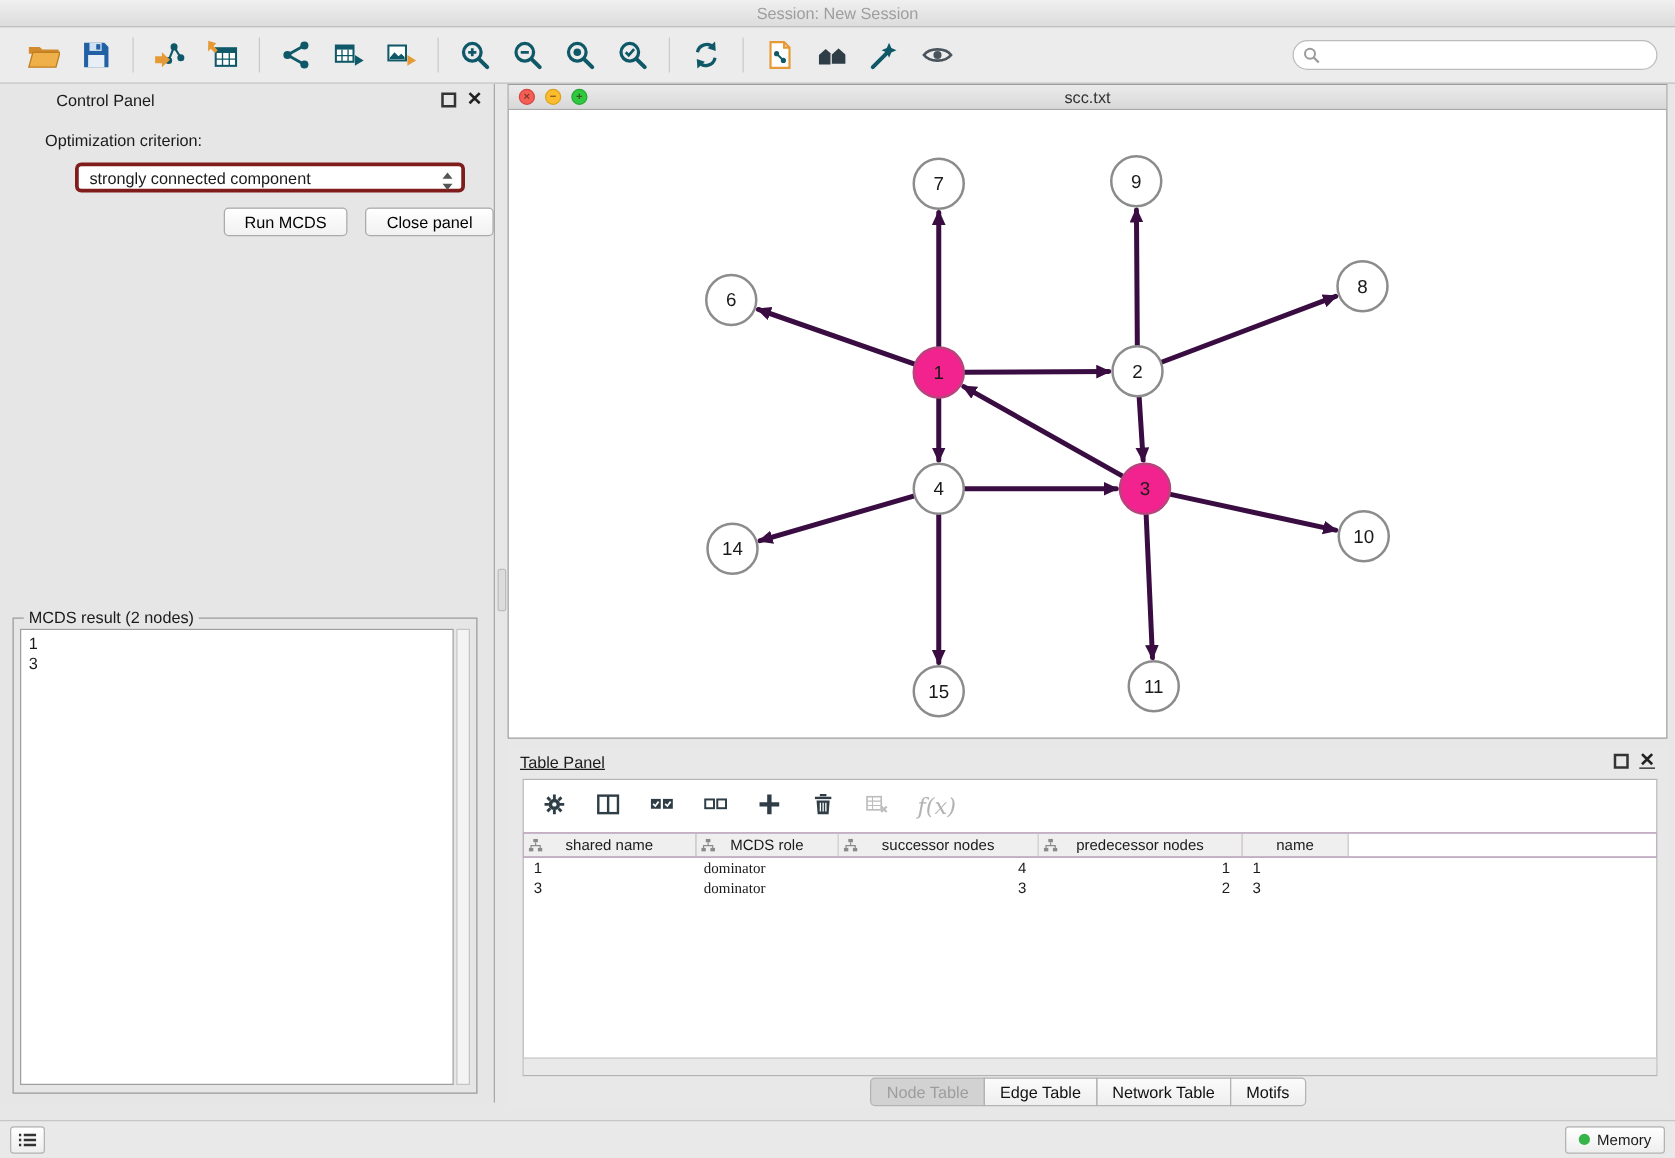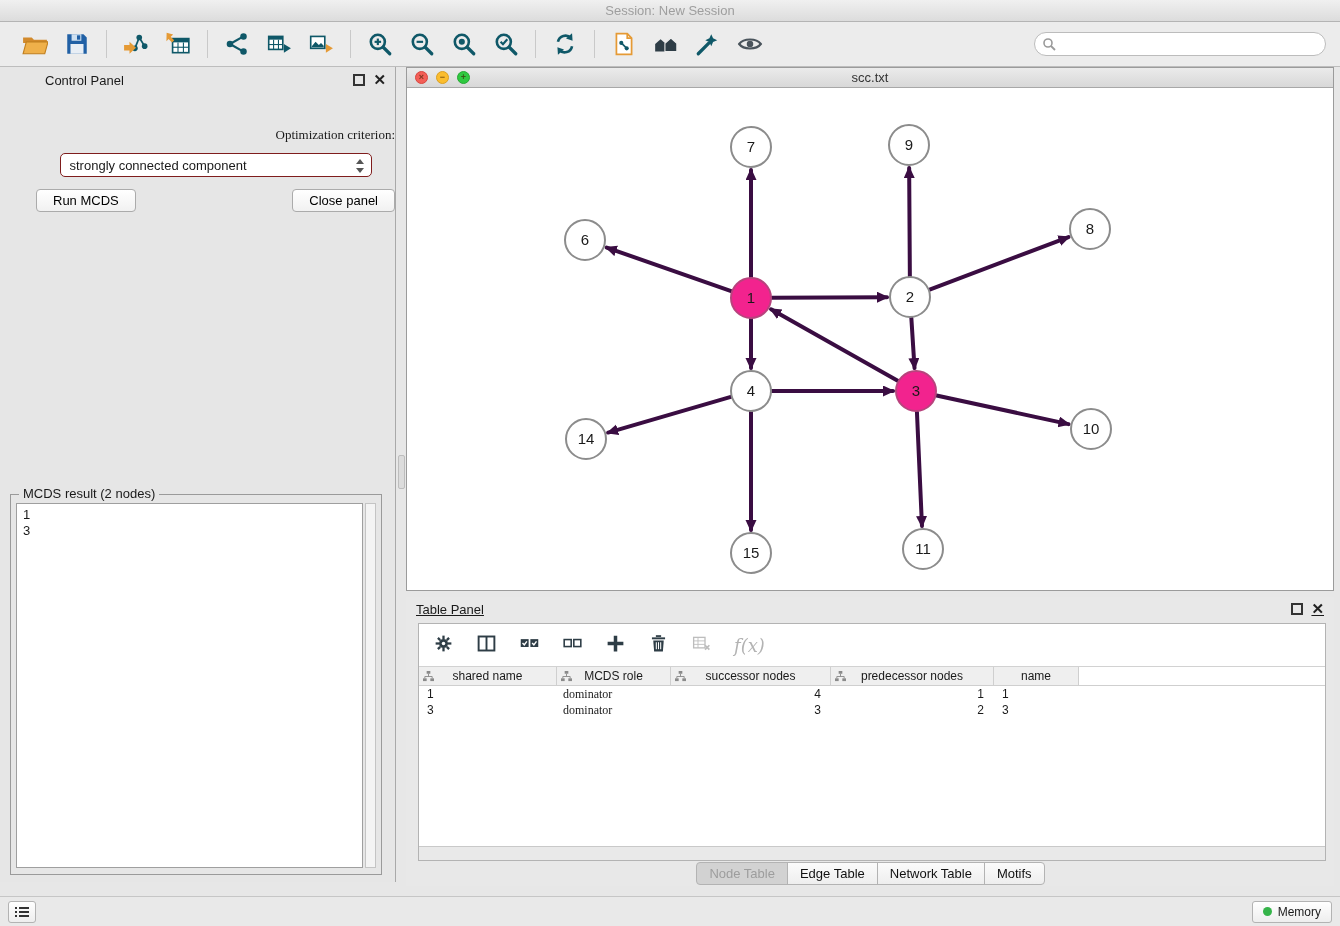--- a/index.html
+++ b/index.html
@@ -20,24 +20,24 @@
 
   
   #control-panel{position:absolute;left:0;top:67px;width:396px;height:815px;background:#e6e6e6;border-right:1px solid #a9a9a9;padding-left:36px;}
   .panel-header{height:26px;display:flex;align-items:center;padding:0 9px;}
   .panel-header .spacer{flex:1;}
   .float-btn{width:12px;height:12px;border:2px solid #333;margin-right:8px;}
   .close-x{font-size:15px;font-weight:bold;color:#222;line-height:12px;}
   .cp-tabs{display:flex;justify-content:center;border-bottom:1px solid #b9b9b9;padding-top:3px;}
   .cp-tab{padding:4px 13px;background:linear-gradient(#fdfdfd,#f0f0f0);border:1px solid #b9b9b9;border-bottom:none;margin-right:-1px;color:#222;border-radius:3px 3px 0 0;}
   .cp-tab.active{background:#d6d6d6;color:#9f9f9f;}
-  .opt-label{text-align:right;margin-top:34px;font-family:Liberation Serif, serif;}
-  .select-box{width:312px;height:24px;margin:10px auto 0;background:#fff;border:1px solid #7f1d1d;border-radius:5px;display:flex;align-items:center;padding-left:9px;position:relative;}
+  .opt-label{text-align:left;margin-top:12px;}
+  .select-box{width:312px;height:24px;margin:10px auto 0;background:#fff;border:3px solid #7f1d1d;border-radius:5px;display:flex;align-items:center;padding-left:9px;position:relative;}
   .select-stepper{position:absolute;right:4px;top:3px;}
-  .btn-row{display:flex;justify-content:space-between;gap:14px;margin-top:12px;}
+  .btn-row{display:flex;justify-content:flex-end;gap:14px;margin-top:12px;}
   .btn{background:linear-gradient(#ffffff,#f1f1f1);border:1px solid #ababab;border-radius:4px;padding:3px 16px;font-size:13px;font-family:"Liberation Sans",sans-serif;}
   .result-group{position:absolute;left:10px;right:13px;top:427px;bottom:7px;border:1px solid #9a9a9a;}
   .result-legend{position:absolute;top:-9px;left:8px;background:#e6e6e6;padding:0 4px;}
   .result-inner{position:absolute;left:5px;right:18px;top:8px;bottom:6px;background:#fff;border:1px solid #9f9f9f;padding:3px 6px;line-height:16px;overflow:hidden;}
   .result-scrollbar{position:absolute;right:5px;width:11px;top:8px;bottom:6px;background:#f4f4f4;border:1px solid #c4c4c4;}
   .splitter-grip{position:absolute;left:398px;top:455px;width:7px;height:34px;background:#dcdcdc;border:1px solid #bdbdbd;border-radius:2px;}
 
   
   #network-window{position:absolute;left:406px;top:67px;width:928px;height:524px;border:1px solid #9b9b9b;background:#fff;}
   .nw-titlebar{height:20px;background:linear-gradient(#ebebeb,#d8d8d8);border-bottom:1px solid #a8a8a8;position:relative;text-align:center;line-height:20px;color:#333;}

